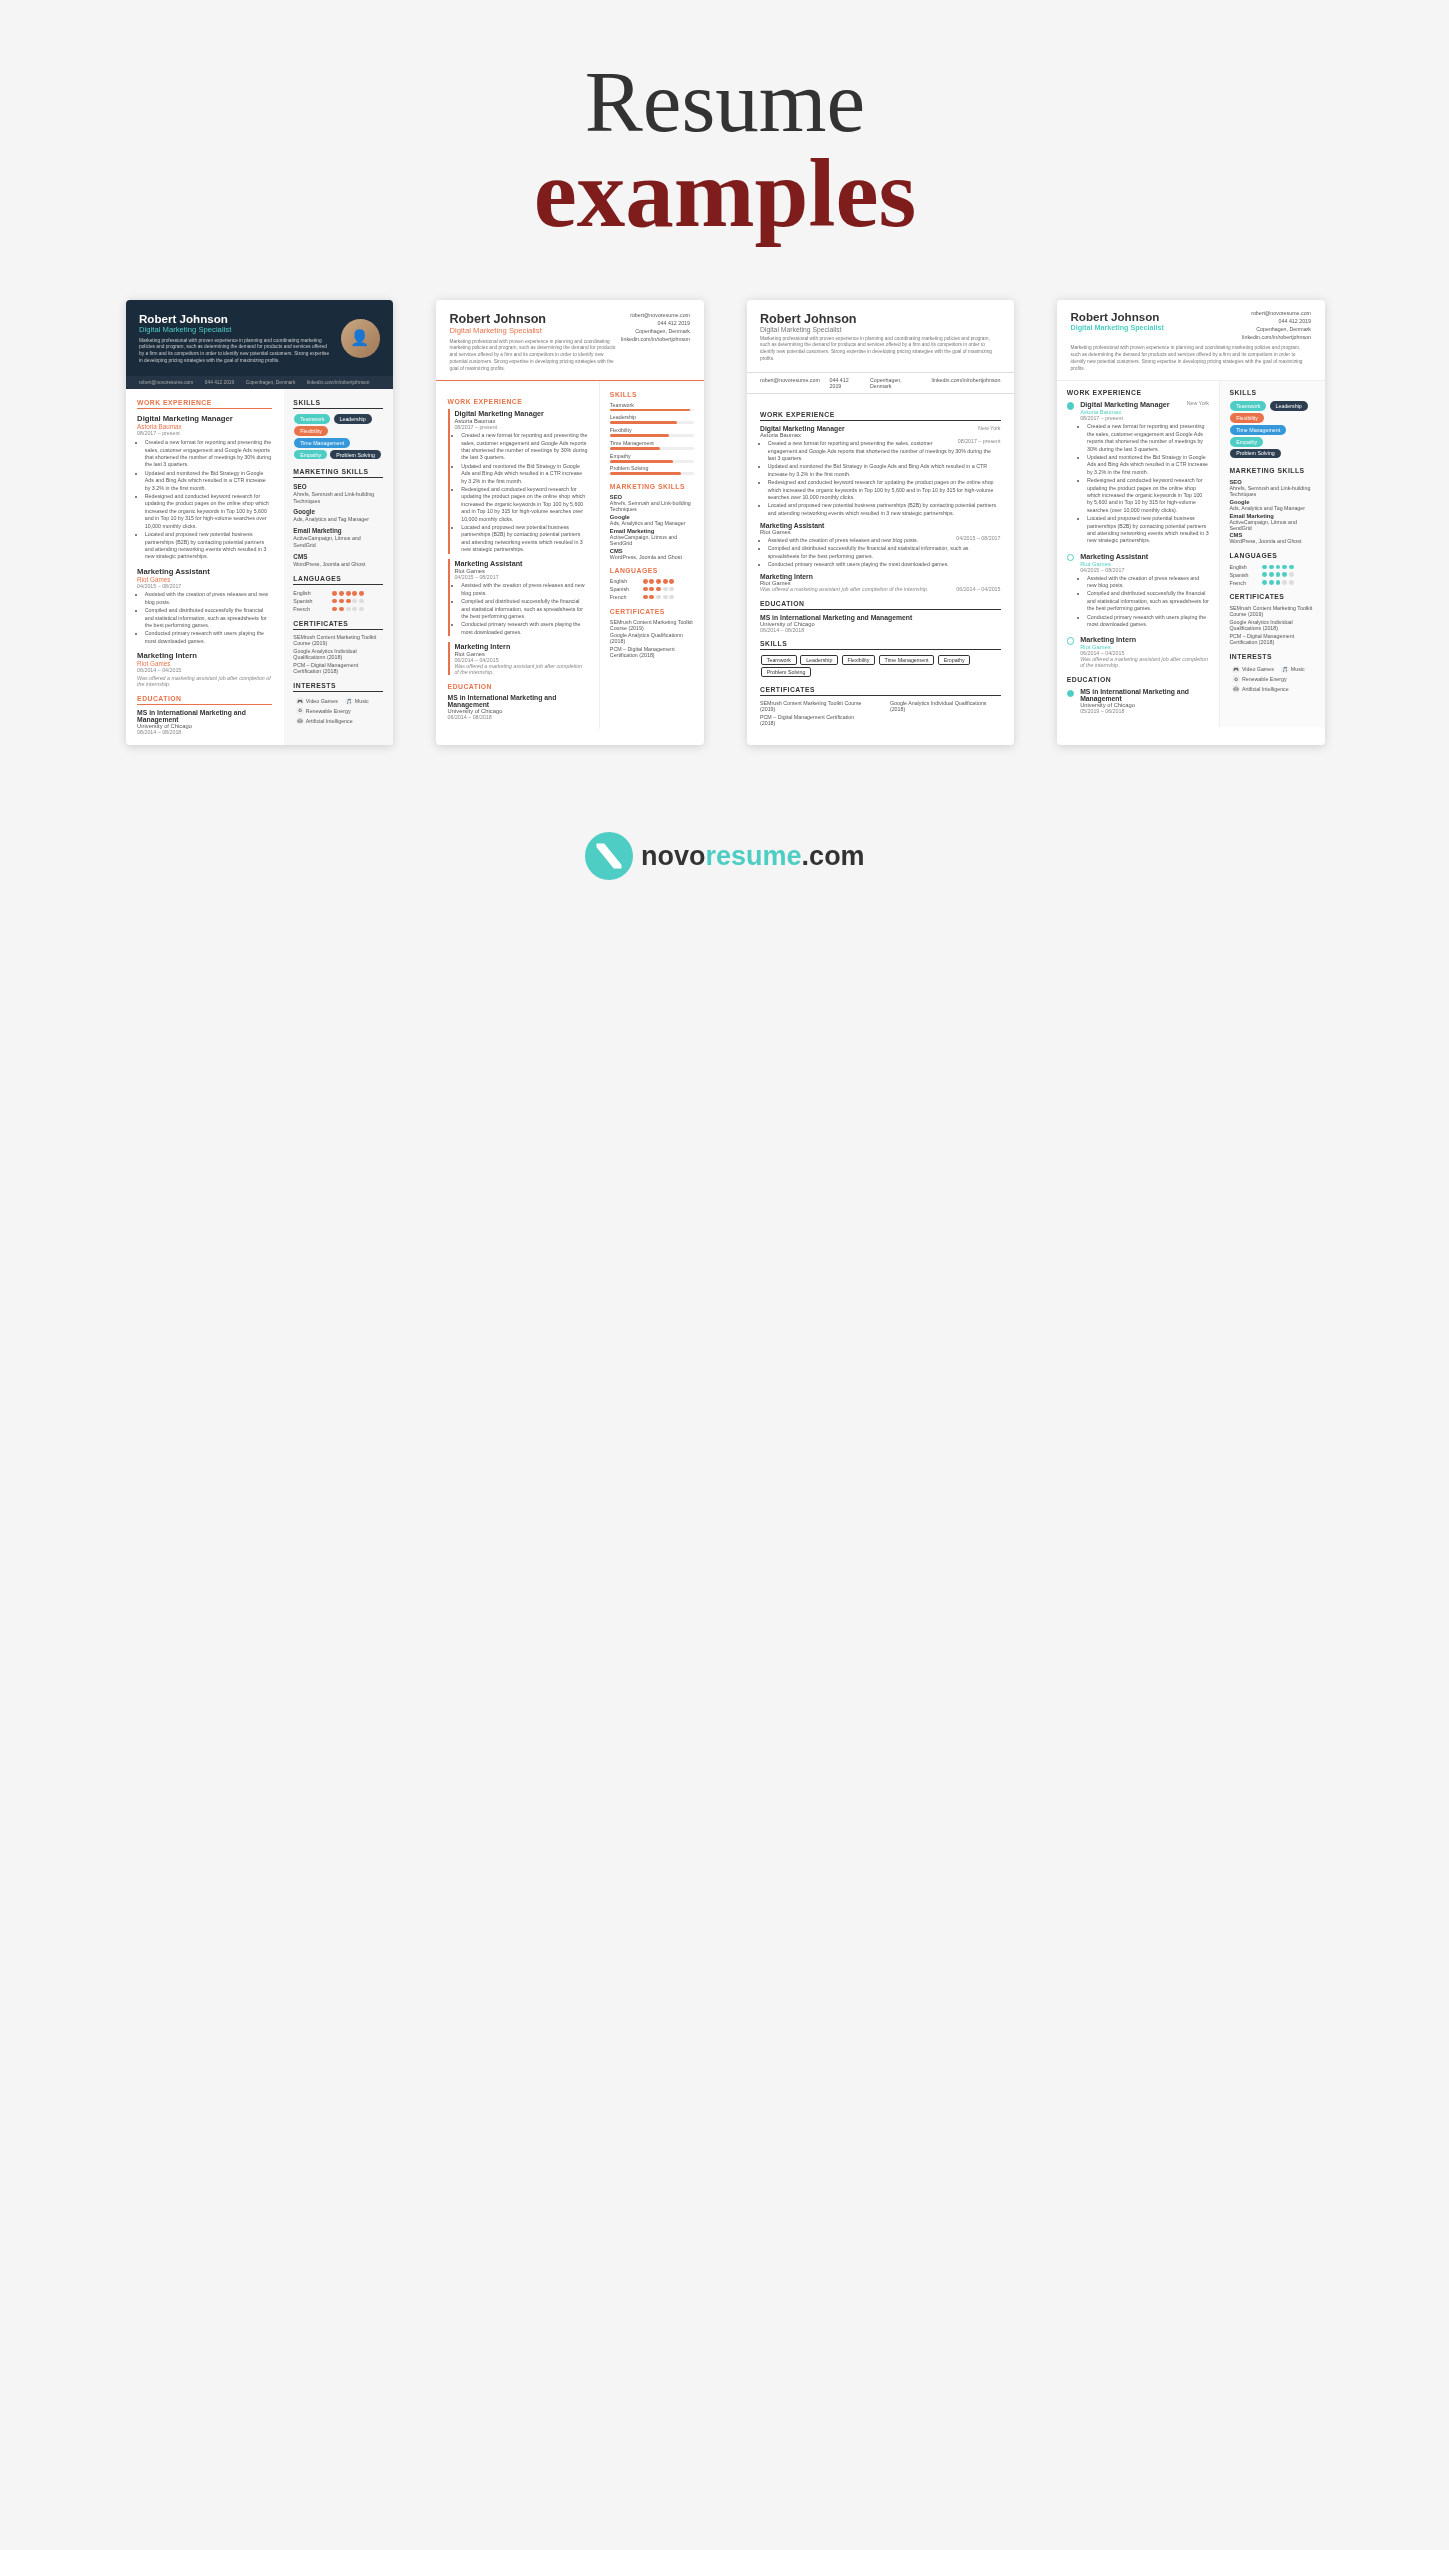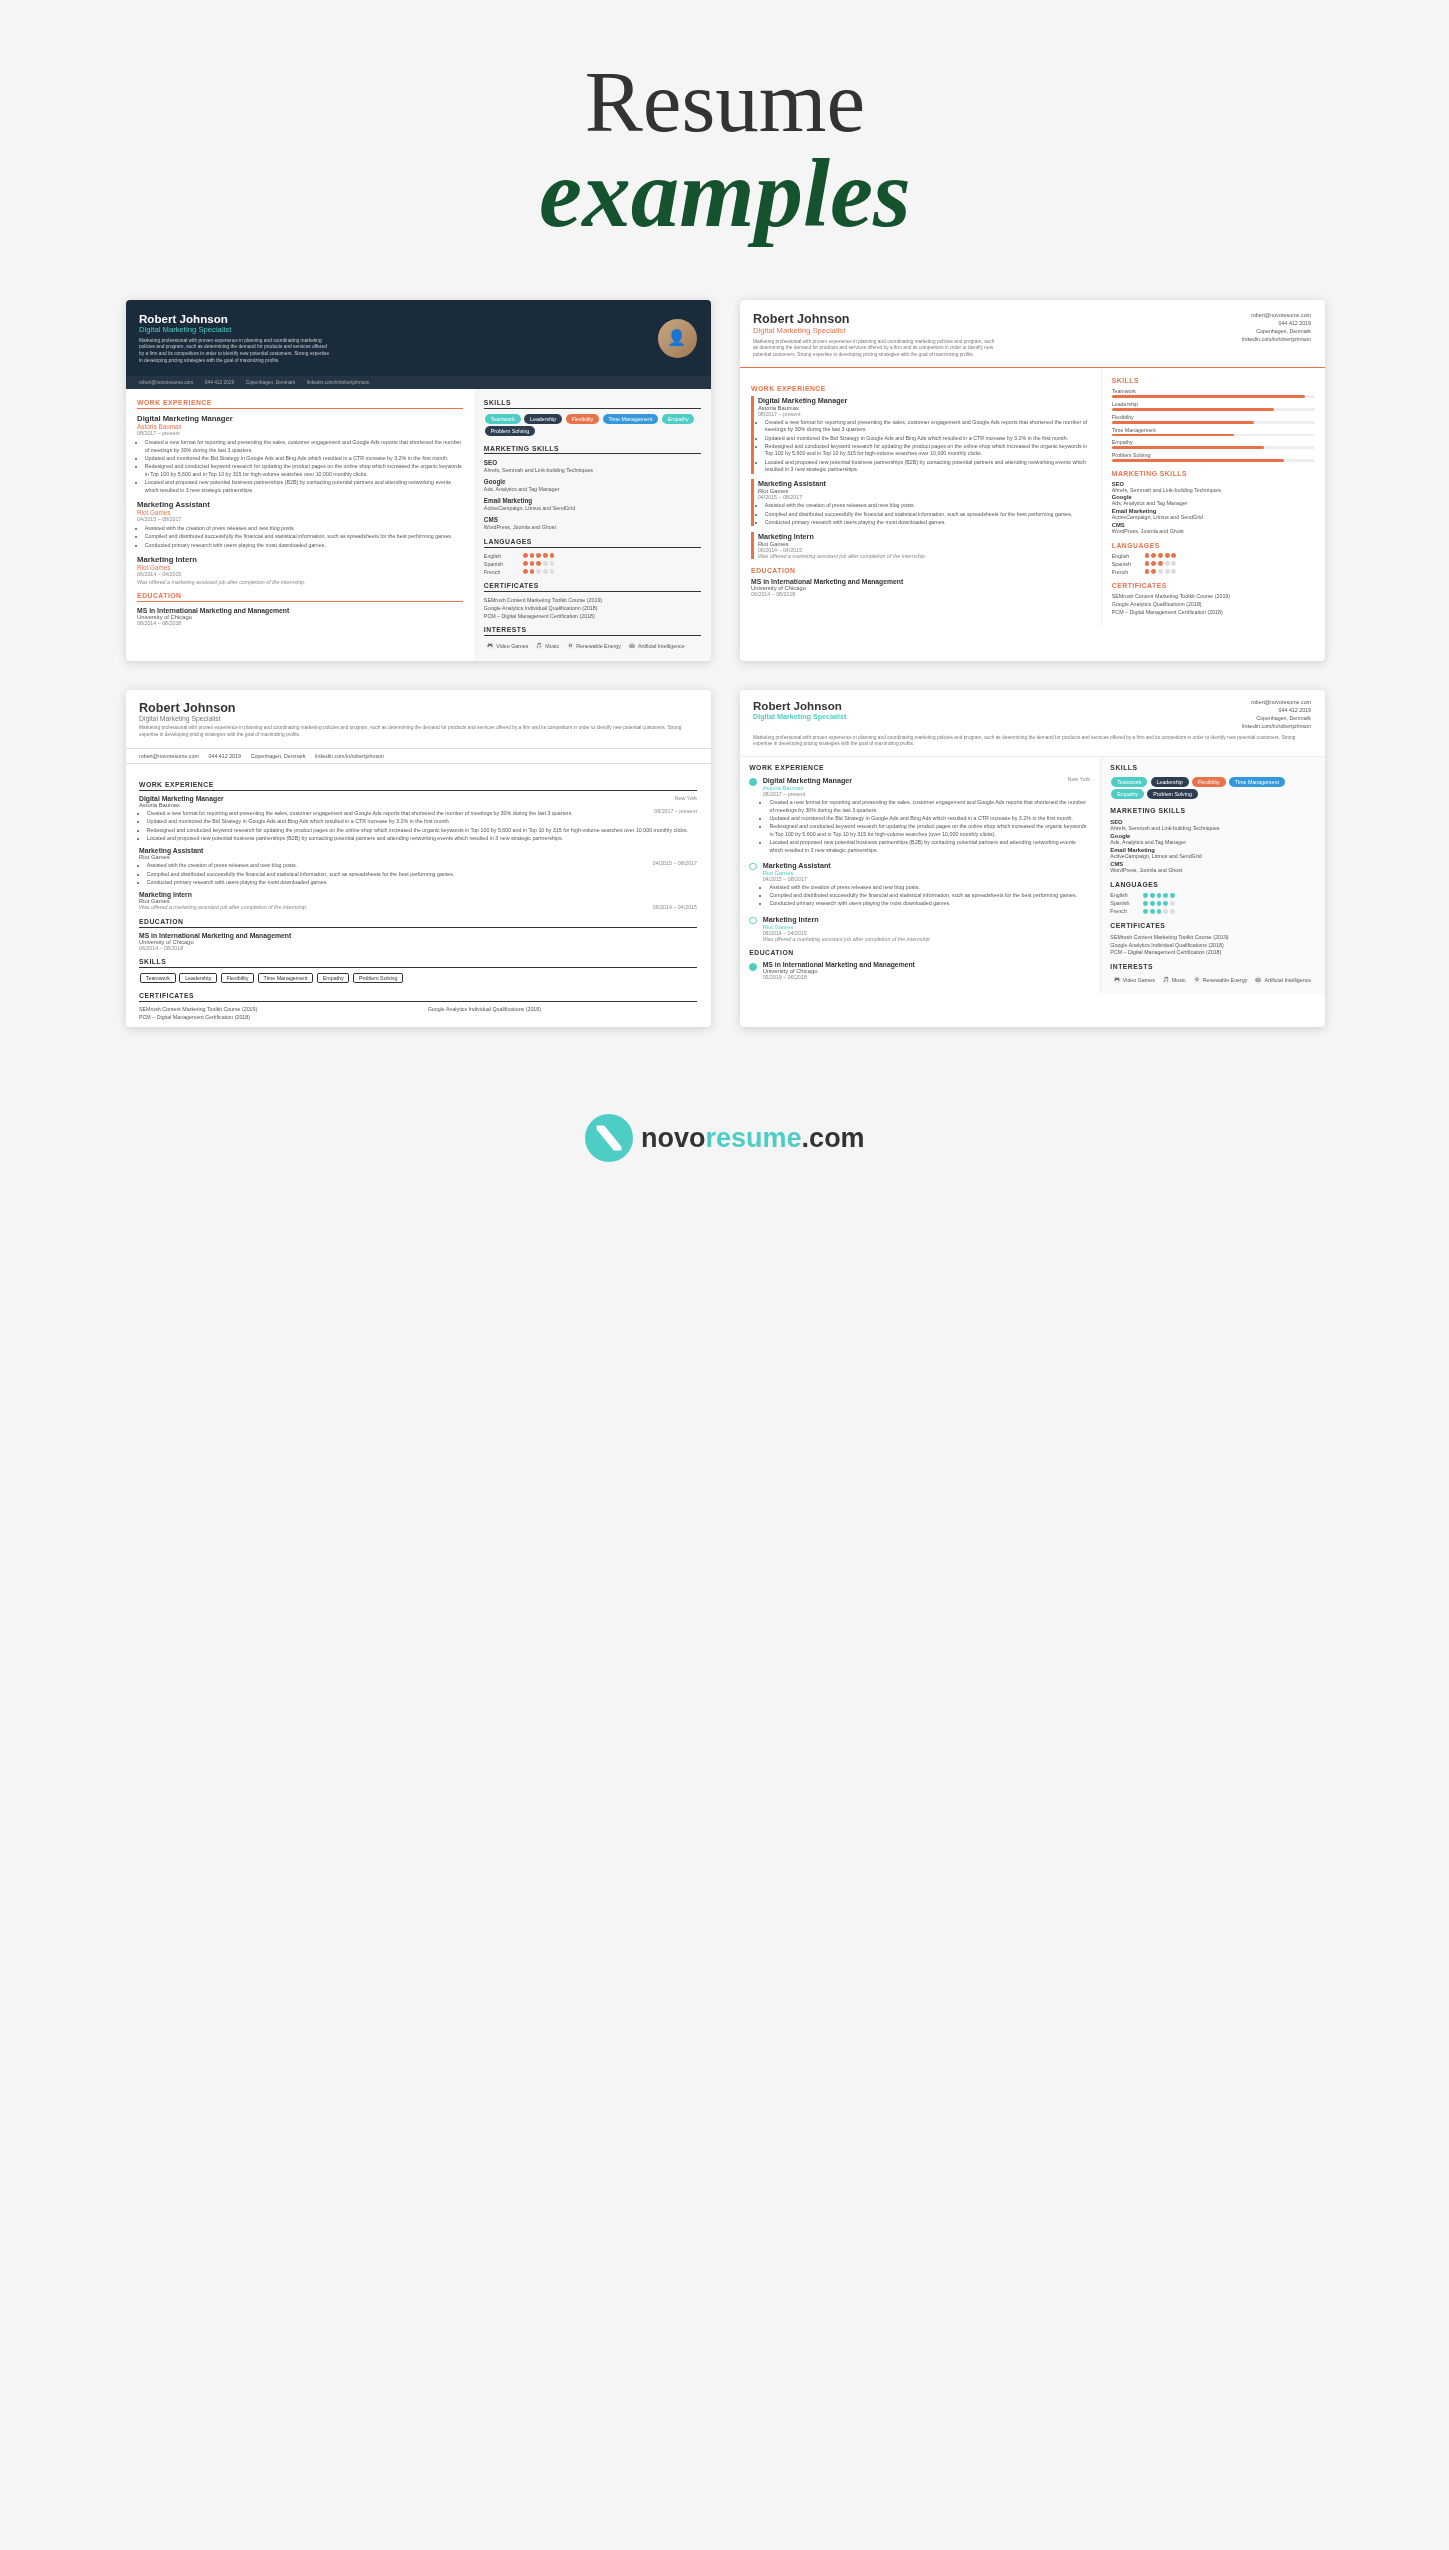--- a/index.html
+++ b/index.html
@@ -19,31 +19,30 @@
     .header-title-resume {
       font-size: 87px;
       font-weight: 300;
       color: #333;
       line-height: 1;
       font-family: Georgia, serif;
     }
     .header-title-examples {
       font-size: 97px;
       font-weight: 900;
-      color: #14532d;
+      color: #7f1d1d;
       line-height: 1;
       font-family: Georgia, serif;
-      font-style: italic;
     }
 
     
     .resumes-grid {
       display: grid;
-      grid-template-columns: 1fr 1fr;
-      gap: 29px;
+      grid-template-columns: 1fr 1fr 1fr 1fr;
+      gap: 43px;
       padding: 19.3px 77px 58px;
       max-width: 1353px;
       margin: 0 auto;
     }
 
     
     .resume-card {
       background: #fff;
       border-radius: 3.9px;
       overflow: hidden;

